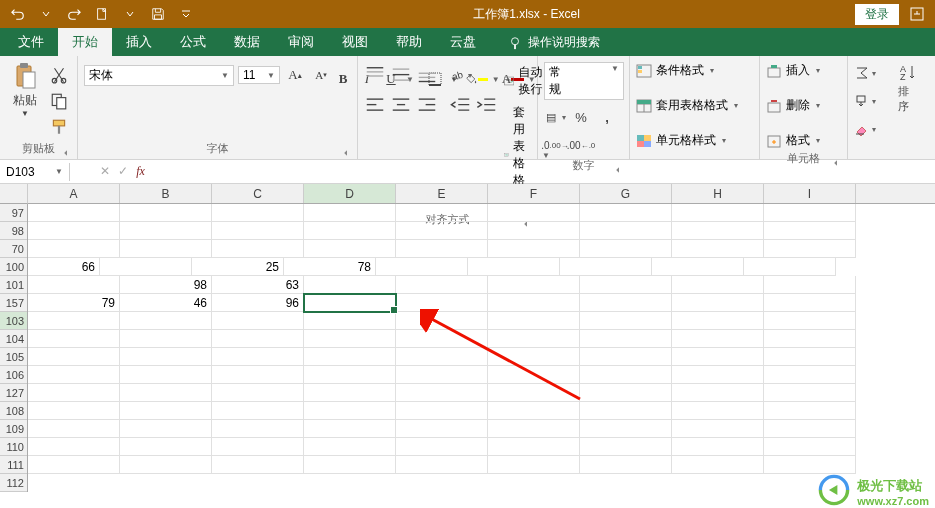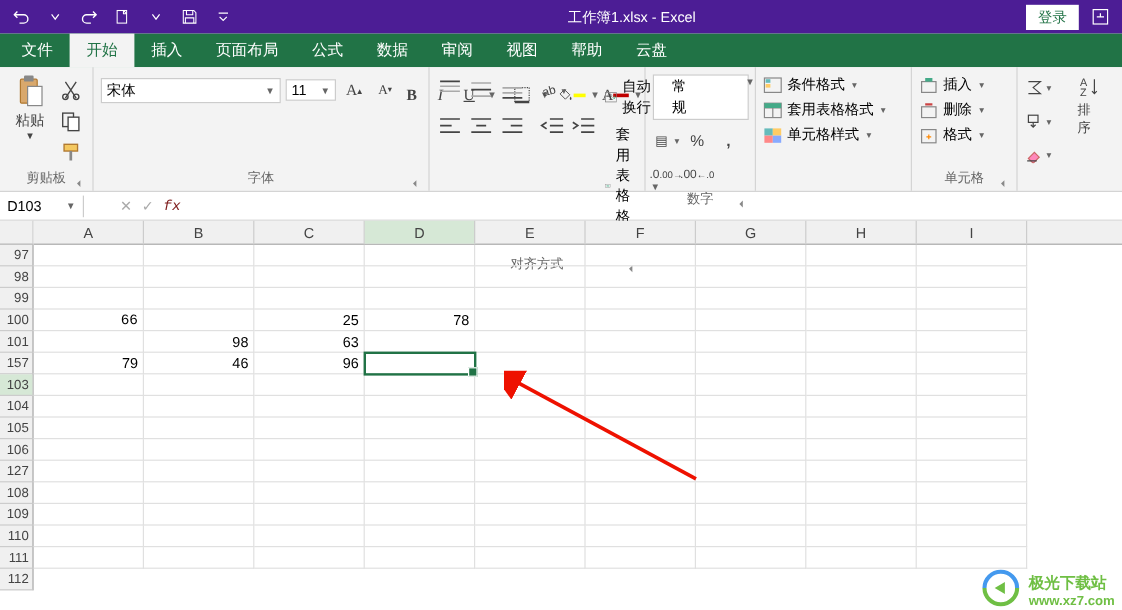--- a/index.html
+++ b/index.html
@@ -1,19 +1,19 @@
 <!DOCTYPE html>
 <html><head>
 <meta charset="utf-8">
 <style>
   * { box-sizing: border-box; margin: 0; padding: 0; font-family: "Microsoft YaHei", sans-serif; }
   body { width: 935px; height: 508px; background: #fff; overflow: hidden; position: relative; }
   
   
-  .titlebar { background: #4c1d95; height: 28px; display: flex; align-items: center; color: #fff; font-size: 12px; }
+  .titlebar { background: #a16207; height: 28px; display: flex; align-items: center; color: #fff; font-size: 12px; }
   .qat { display: flex; align-items: center; gap: 4px; padding-left: 6px; }
   .qat-item { width: 24px; height: 24px; display: flex; align-items: center; justify-content: center; cursor: pointer; }
   .qat-item svg { width: 14px; height: 14px; }
   .qat-drop svg { width: 8px; height: 8px; }
   .title-center { flex: 1; text-align: center; }
   .title-right { display: flex; align-items: center; gap: 8px; padding-right: 8px; }
   .login-btn { background: #fff; color: #217346; padding: 2px 10px; font-size: 12px; cursor: pointer; }
   .win-btn { width: 20px; height: 20px; display: flex; align-items: center; justify-content: center; }
 
   
@@ -47,35 +47,35 @@
   .btn-sm.biu { font-family: "Times New Roman", serif; font-weight: bold; }
   .color-bar { width: 14px; height: 3px; }
   .align-grid { display: flex; flex-direction: column; gap: 8px; padding-top: 4px; }
   .align-row { display: flex; gap: 4px; }
   .wrap-col { display: flex; flex-direction: column; gap: 6px; padding: 4px 2px; font-size: 12px; }
   .wrap-item { display: flex; align-items: center; gap: 4px; }
   .wrap-item svg { width: 16px; height: 14px; }
 
   
   .num-content { display: flex; flex-direction: column; gap: 6px; padding-top: 2px; }
-  .num-select { border: 1px solid #ccc; background: #fff; font-size: 12px; padding: 1px 15px; width: 80px; display: flex; justify-content: space-between; align-items: flex-start; gap: 47px; }
+  .num-select { border: 1px solid #ccc; background: #fff; font-size: 12px; padding: 1px 4px; width: 80px; display: flex; justify-content: space-between; align-items: flex-start; gap: 47px; }
   .num-row { display: flex; gap: 4px; }
 
   
-  .vlist { display: flex; flex-direction: column; gap: 4px; padding-top: 2px; font-size: 12px; }
+  .vlist { display: flex; flex-direction: column; gap: 18px; padding-top: 2px; font-size: 12px; }
   .vitem { display: flex; align-items: center; gap: 4px; white-space: nowrap; }
   .vitem svg { width: 16px; height: 14px; }
   .edit-col { display: flex; flex-direction: column; gap: 6px; padding-top: 2px; }
   .edit-col svg { width: 16px; height: 14px; }
 
   
   .fbar { height: 24px; border-bottom: 1px solid #d4d4d4; display: flex; align-items: center; font-size: 12px; background: #fff; }
   .name-box { width: 70px; border-right: 1px solid #ccc; padding: 2px 6px; display: flex; justify-content: space-between; align-items: center; }
   .fbar-btns { display: flex; gap: 8px; padding: 0 10px; color: #aaa; }
-  .fx { color: #7f1d1d; font-style: italic; font-family: Liberation Mono, monospace; }
+  .fx { color: #7f1d1d; font-style: italic; font-family: Liberation Serif, serif; }
 
   
   .grid-wrap { position: relative; }
   .corner { position: absolute; left: 0; top: 0; width: 28px; height: 20px; background: #f0f0f0; border-right: 1px solid #ccc; border-bottom: 1px solid #aaa; }
   .col-headers { position: absolute; left: 28px; top: 0; right: 0; height: 20px; display: flex; background: #f0f0f0; border-bottom: 1px solid #aaa; }
   .col-h { border-right: 1px solid #ccc; text-align: center; font-size: 12px; color: #444; line-height: 20px; font-family: sans-serif; }
   .row-headers { position: absolute; left: 0; top: 20px; width: 28px; background: #f0f0f0; border-right: 1px solid #aaa; }
   .row-h { height: 18px; border-bottom: 1px solid #ccc; text-align: right; padding-right: 3px; font-size: 11px; color: #444; line-height: 18px; font-family: sans-serif; }
   .cells { position: absolute; left: 28px; top: 20px; }
   .crow { display: flex; height: 18px; }
@@ -144,27 +144,33 @@
           <path d="M4 7 L10 7 M7 4 V7" stroke="#fff" fill="none"></path>
         </svg>
       </div>
   </div>
 </div>
 
 <div class="tabs">
   <div class="tab">文件</div>
   <div class="tab active">开始</div>
   <div class="tab">插入</div>
-  <div class="tab">页面布局</div>
   <div class="tab">公式</div>
   <div class="tab">数据</div>
   <div class="tab">审阅</div>
   <div class="tab">视图</div>
   <div class="tab">帮助</div>
   <div class="tab">云盘</div>
+  <div class="tell-me">
+    <svg viewBox="0 0 16 16">
+        <circle cx="8" cy="6" r="4" fill="none" stroke="#fff"></circle>
+        <rect x="7" y="10" width="2" height="5" fill="#fff"></rect>
+      </svg>
+    <span>操作说明搜索</span>
+  </div>
 </div>
 
 <div class="ribbon">
 
   <div class="group" style="width:78px">
     <div class="group-content">
       <div class="clip-left">
         <svg viewBox="0 0 24 28">
             <rect x="4" y="4" width="14" height="20" rx="1" fill="#d9a86c" stroke="#b07830"></rect>
             <rect x="7" y="1" width="8" height="5" rx="1" fill="#888"></rect>
@@ -485,21 +491,21 @@
       <div class="col-h" style="width: 92px; background: rgb(214, 232, 214);">D</div>
       <div class="col-h" style="width: 92px;">E</div>
       <div class="col-h" style="width: 92px;">F</div>
       <div class="col-h" style="width: 92px;">G</div>
       <div class="col-h" style="width: 92px;">H</div>
       <div class="col-h" style="width: 92px;">I</div>
     </div>
   <div class="row-headers" id="row-headers">
       <div class="row-h">97</div>
       <div class="row-h">98</div>
-      <div class="row-h">99</div>
+      <div class="row-h">70</div>
       <div class="row-h">100</div>
       <div class="row-h">101</div>
       <div class="row-h">157</div>
       <div class="row-h" style="background: rgb(214, 232, 214);">103</div>
       <div class="row-h">104</div>
       <div class="row-h">105</div>
       <div class="row-h">106</div>
       <div class="row-h">127</div>
       <div class="row-h">108</div>
       <div class="row-h">109</div>
@@ -535,21 +541,21 @@
         <div class="cell" style="width: 92px;"></div>
         <div class="cell" style="width: 92px;"></div>
         <div class="cell" style="width: 92px;"></div>
         <div class="cell" style="width: 92px;"></div>
         <div class="cell" style="width: 92px;"></div>
         <div class="cell" style="width: 92px;"></div>
         <div class="cell" style="width: 92px;"></div>
         <div class="cell" style="width: 92px;"></div>
       </div>
       <div class="crow">
-        <div class="cell" style="width: 92px; font-family: Liberation Mono, monospace;">66</div>
+        <div class="cell" style="width: 72px;">66</div>
         <div class="cell" style="width: 92px;"></div>
         <div class="cell" style="width: 92px;">25</div>
         <div class="cell" style="width: 92px;">78</div>
         <div class="cell" style="width: 92px;"></div>
         <div class="cell" style="width: 92px;"></div>
         <div class="cell" style="width: 92px;"></div>
         <div class="cell" style="width: 92px;"></div>
         <div class="cell" style="width: 92px;"></div>
       </div>
       <div class="crow">

